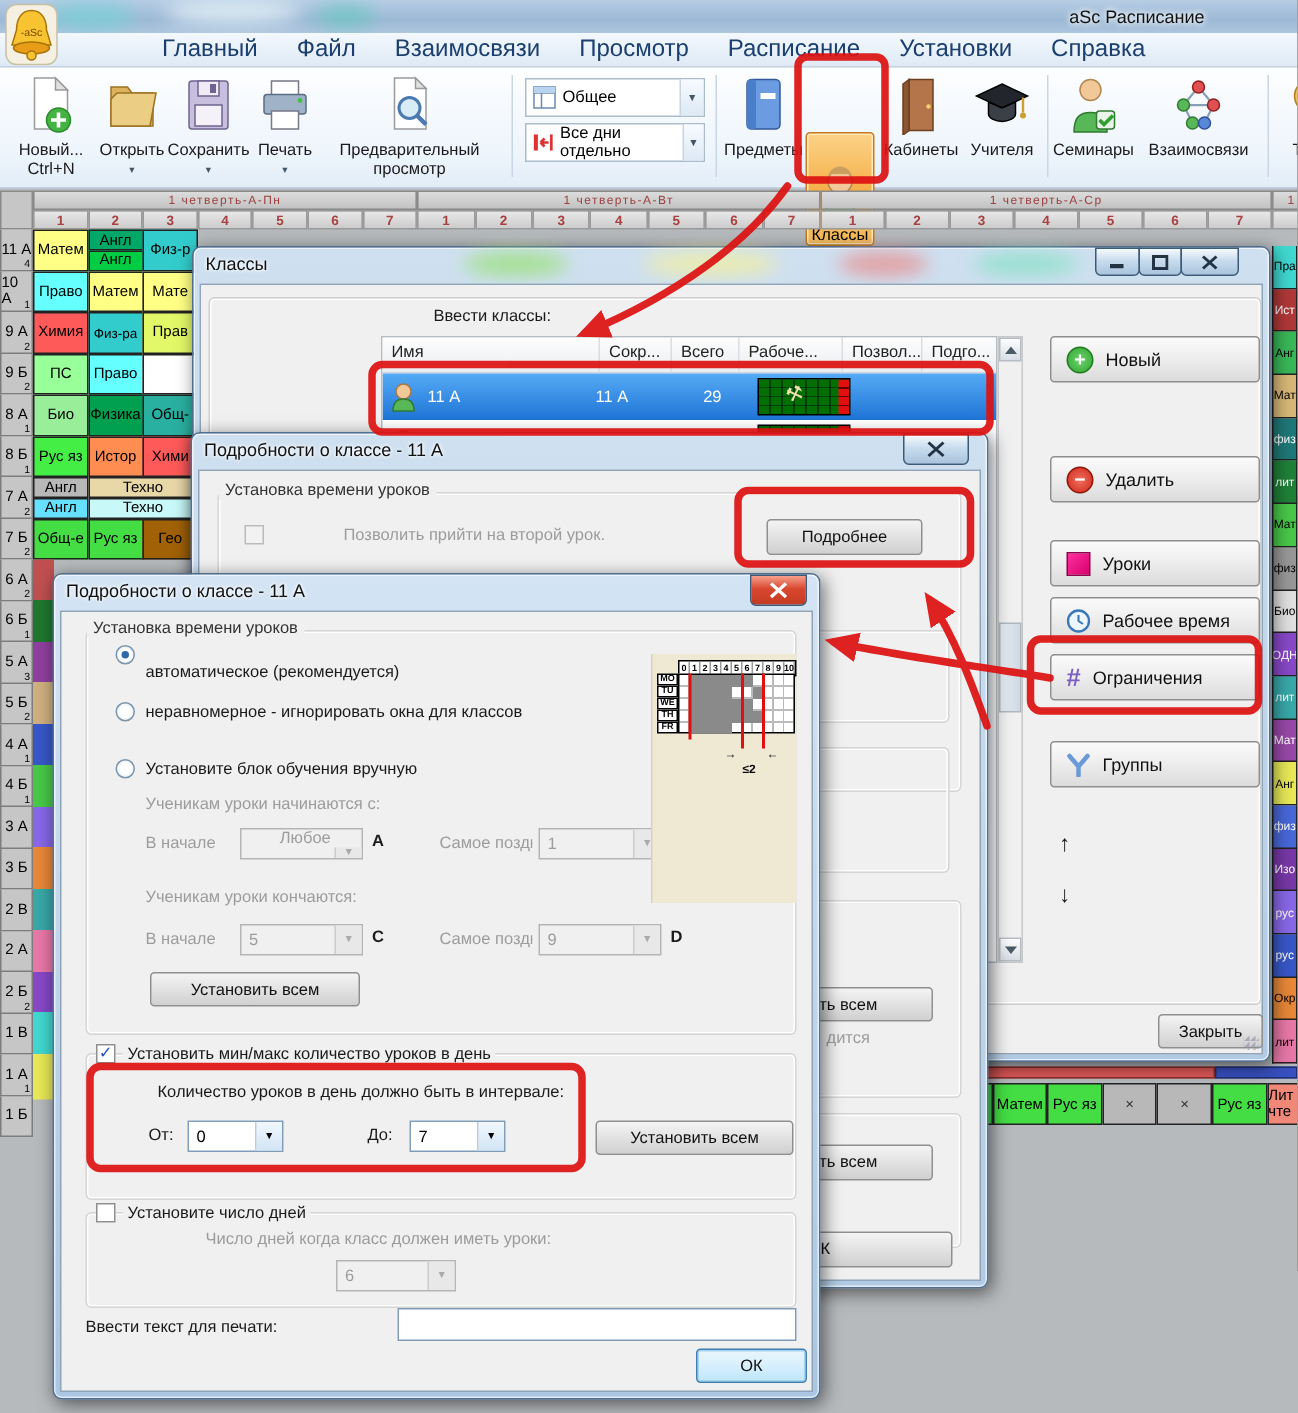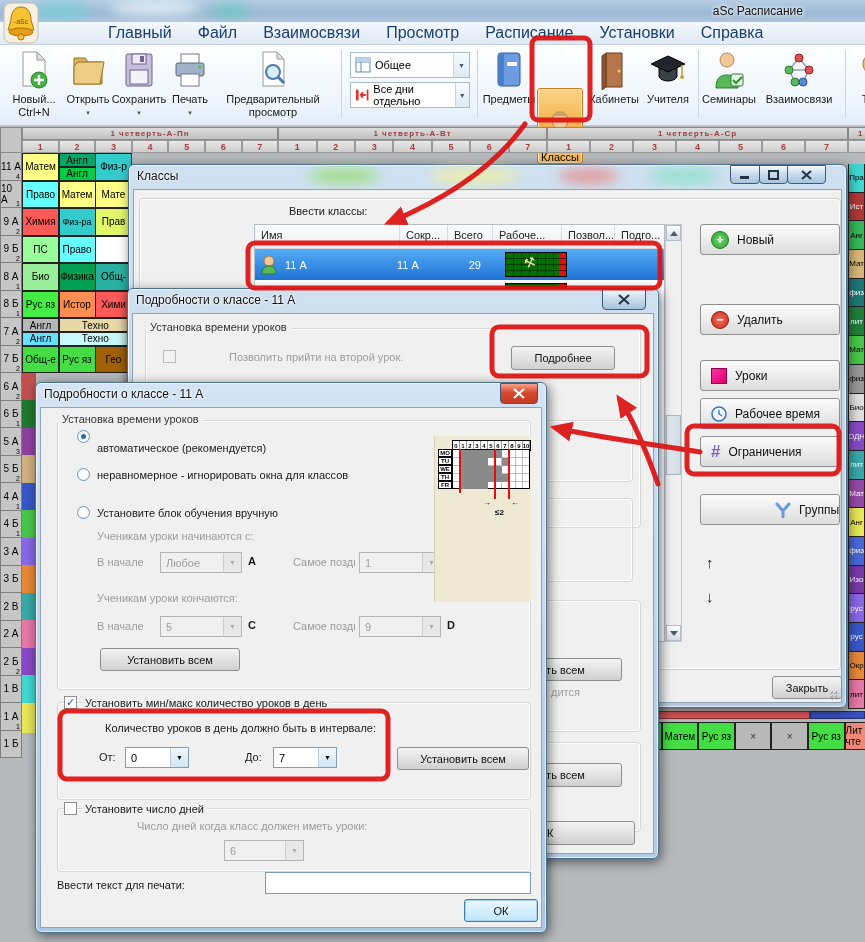--- a/index.html
+++ b/index.html
@@ -26,21 +26,21 @@
     display:flex;align-items:center;font-size:11px;}
   .tbcombo .arr{margin-left:auto;width:15px;height:100%;border-left:1px solid #c8d4e0;
     background:linear-gradient(#f7fbff,#dde9f5);display:flex;align-items:center;justify-content:center;font-size:7px;color:#456;}
   .klbtn{position:absolute;left:537px;top:43px;width:44px;height:74px;border:1px solid #c87c20;border-radius:3px;
     background:linear-gradient(#fbd388,#f5a93f 60%,#f9c264);box-shadow:inset 0 0 0 1px #ffe9b8;
     display:flex;flex-direction:column;align-items:center;justify-content:flex-end;font-size:11px;}
 
   
   .ttheadband{display:flex;position:absolute;left:22px;top:127px;height:13px;}
   .band{box-sizing:border-box;border:1px solid #8a8a8a;background:linear-gradient(#dcdcdc,#c2c2c2);
-    font-size:8px;font-weight:bold;color:#9c4040;display:flex;align-items:center;justify-content:center;letter-spacing:1px;overflow:hidden;white-space:nowrap;}
+    font-size:8px;font-weight:normal;color:#9c4040;display:flex;align-items:center;justify-content:center;letter-spacing:1px;overflow:hidden;white-space:nowrap;}
   .band:nth-child(1){width:256px;} .band:nth-child(2){width:269px;} .band:nth-child(3){width:301px;} .band:nth-child(4){width:40px;}
   .ttcols{display:flex;position:absolute;left:22px;top:140px;height:13px;}
   .cn{box-sizing:border-box;border:1px solid #9a9a9a;background:linear-gradient(#e8e8e8,#cccccc);
     font-size:9px;font-weight:bold;color:#a84040;display:flex;align-items:center;justify-content:center;}
   .cn:nth-child(-n+7){width:36.6px;}
   .cn:nth-child(n+8):nth-child(-n+14){width:38.4px;}
   .cn:nth-child(n+15):nth-child(-n+21){width:43px;}
   .cn:nth-child(22){width:40px;}
   .corner{left:0;top:127px;width:22px;height:26px;background:#c6c6c6;border:1px solid #8a8a8a;box-sizing:border-box;}
   .rowlabels{left:0;top:153px;width:22px;}
@@ -601,21 +601,21 @@
         <svg width="16" height="16" viewBox="0 0 16 16">
           <circle cx="8" cy="8" r="7" fill="#eef6fd" stroke="#3a78b8" stroke-width="1.6"></circle>
           <path d="M8 4 v4 l3 2" stroke="#3a78b8" stroke-width="1.4" fill="none"></path>
         </svg>
         <span>Рабочее время</span>
       </div>
       <div class="ibtn" style="left:566px;top:246px;width:140px;height:31px;">
         <span style="color:#7a5fc0;font-weight:bold;font-size:17px;line-height:14px;">#</span>
         <span>Ограничения</span>
       </div>
-      <div class="ibtn" style="left:566px;top:304px;width:140px;height:31px;justify-content:flex-end;">
+      <div class="ibtn" style="left:566px;top:304px;width:140px;height:31px;">
         <svg width="16" height="16" viewBox="0 0 16 16">
           <path d="M8 15 V9 M8 9 L2 2 M8 9 L14 2" stroke="#6a9ad8" stroke-width="3" fill="none" stroke-linecap="round"></path>
         </svg>
         <span>Группы</span>
       </div>
       <div class="lbl" style="left:572px;top:364px;font-size:15px;">↑</div>
       <div class="lbl" style="left:572px;top:398px;font-size:15px;">↓</div>
       <div class="btn" style="left:638px;top:486px;width:70px;height:23px;">Закрыть</div>
       <div class="c" style="right:2px;bottom:2px;width:10px;height:10px;background:
         linear-gradient(135deg,transparent 50%,#aab 50%) 0 0/4px 4px;"></div>
@@ -662,21 +662,21 @@
       </div>
       <div class="radio on" style="left:36px;top:22px;"></div>
       <div class="lbl" style="left:56px;top:23px;margin-top:11px;">автоматическое (рекомендуется)</div>
       <div class="radio" style="left:36px;top:60px;"></div>
       <div class="lbl" style="left:56px;top:61px;">неравномерное - игнорировать окна для классов</div>
       <div class="radio" style="left:36px;top:98px;"></div>
       <div class="lbl" style="left:56px;top:99px;">Установите блок обучения вручную</div>
 
       <div class="lbl dis" style="left:56px;top:122px;">Ученикам уроки начинаются с:</div>
       <div class="lbl dis" style="left:56px;top:148px;">В начале</div>
-      <div class="combo dis" style="left:119px;top:144px;width:82px;">
+      <div class="combo dis" style="left:119px;top:144px;width:82px;flex-direction:column;">
         <span>Любое</span>
           <span class="ar">▼</span>
       </div>
       <div class="lbl" style="left:207px;top:147px;font-weight:bold;">A</div>
       <div class="lbl dis" style="left:252px;top:148px;width:62px;overflow:hidden;">Самое поздн</div>
       <div class="combo dis" style="left:318px;top:144px;width:82px;">
         <span>1</span>
           <span class="ar">▼</span>
       </div>
       <div class="lbl" style="left:406px;top:147px;font-weight:bold;">B</div>

